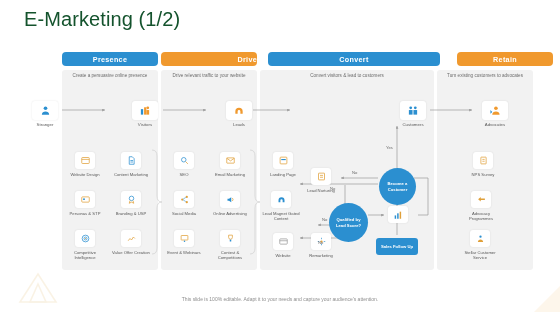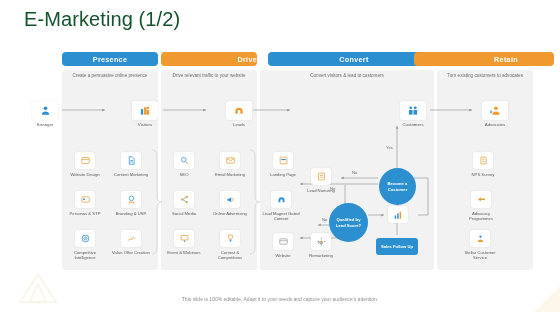--- a/index.html
+++ b/index.html
@@ -121,21 +121,21 @@
 
   <div class="banner" style="left:62px;width:96px;background:#2b8fd0;">
     <span>Presence</span>
   </div>
   <div class="banner" style="left:161px;width:96px;background:#f0992e;justify-content:flex-end;">
     <span>Drive</span>
   </div>
   <div class="banner" style="left:260px;width:172px;background:#2b8fd0;margin-left:8px;">
     <span>Convert</span>
   </div>
-  <div class="banner" style="left:414px;width:96px;background:#f0992e;padding-left:44px;">
+  <div class="banner" style="left:457px;width:96px;background:#f0992e;">
     <span>Retain</span>
   </div>
 
   <div class="desc" style="left:62px;width:96px;">Create a persuasive online presence</div>
   <div class="desc" style="left:161px;width:96px;">Drive relevant traffic to your website</div>
   <div class="desc" style="left:260px;width:174px;">Convert visitors &amp; lead to customers</div>
   <div class="desc" style="left:437px;width:96px;">Turn existing customers to advocates</div>
 
   <svg id="wires" viewBox="0 0 560 315">
     <defs>

